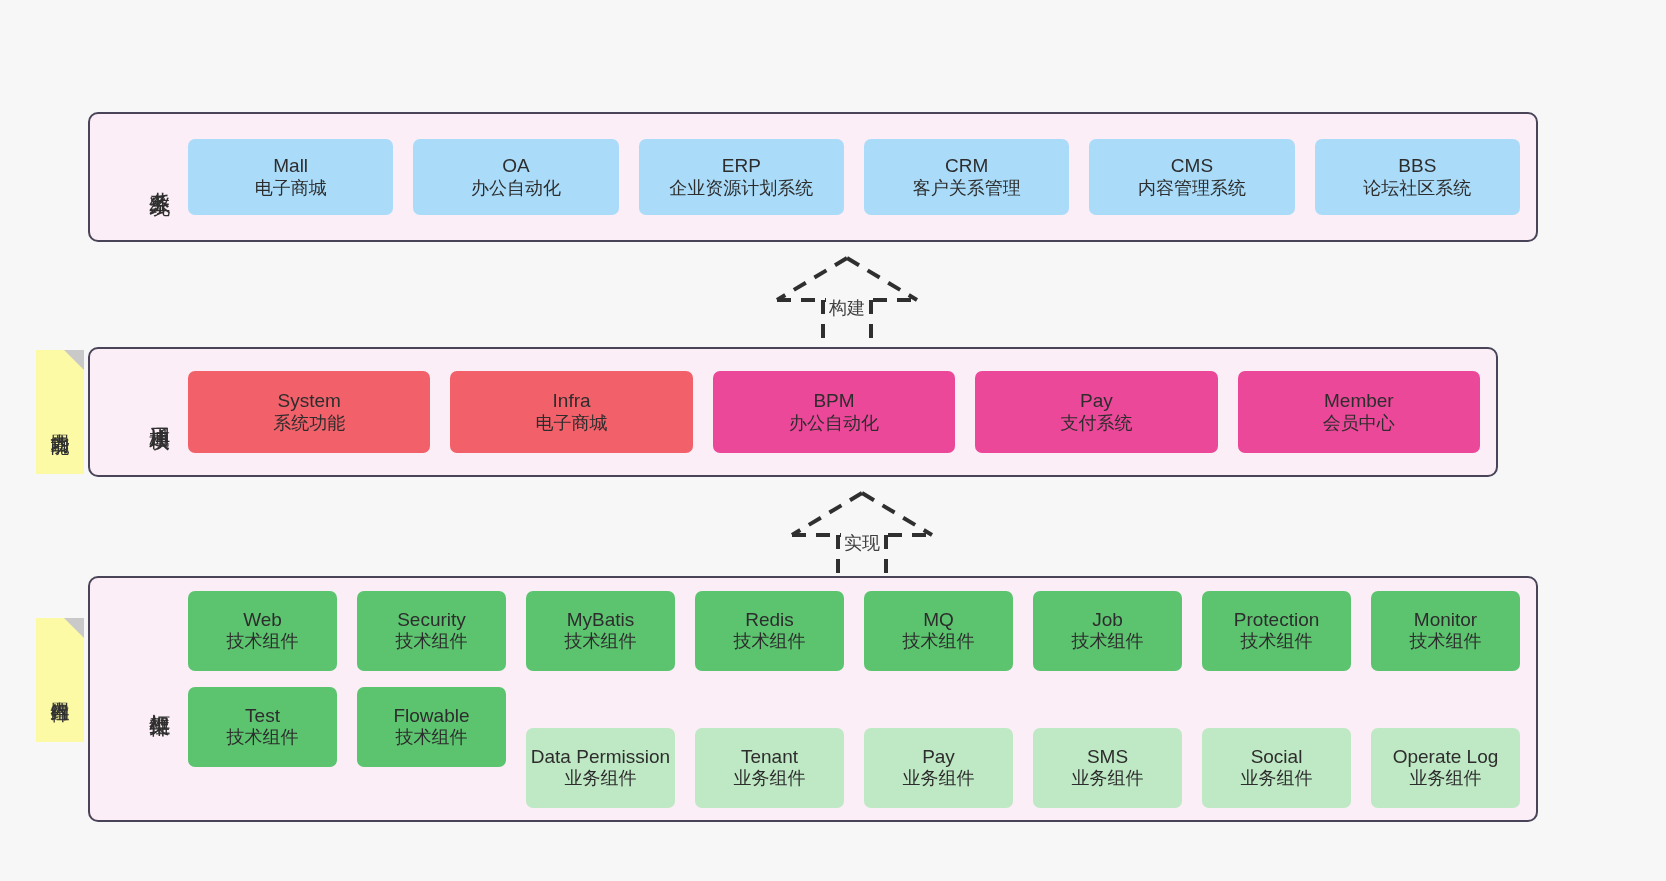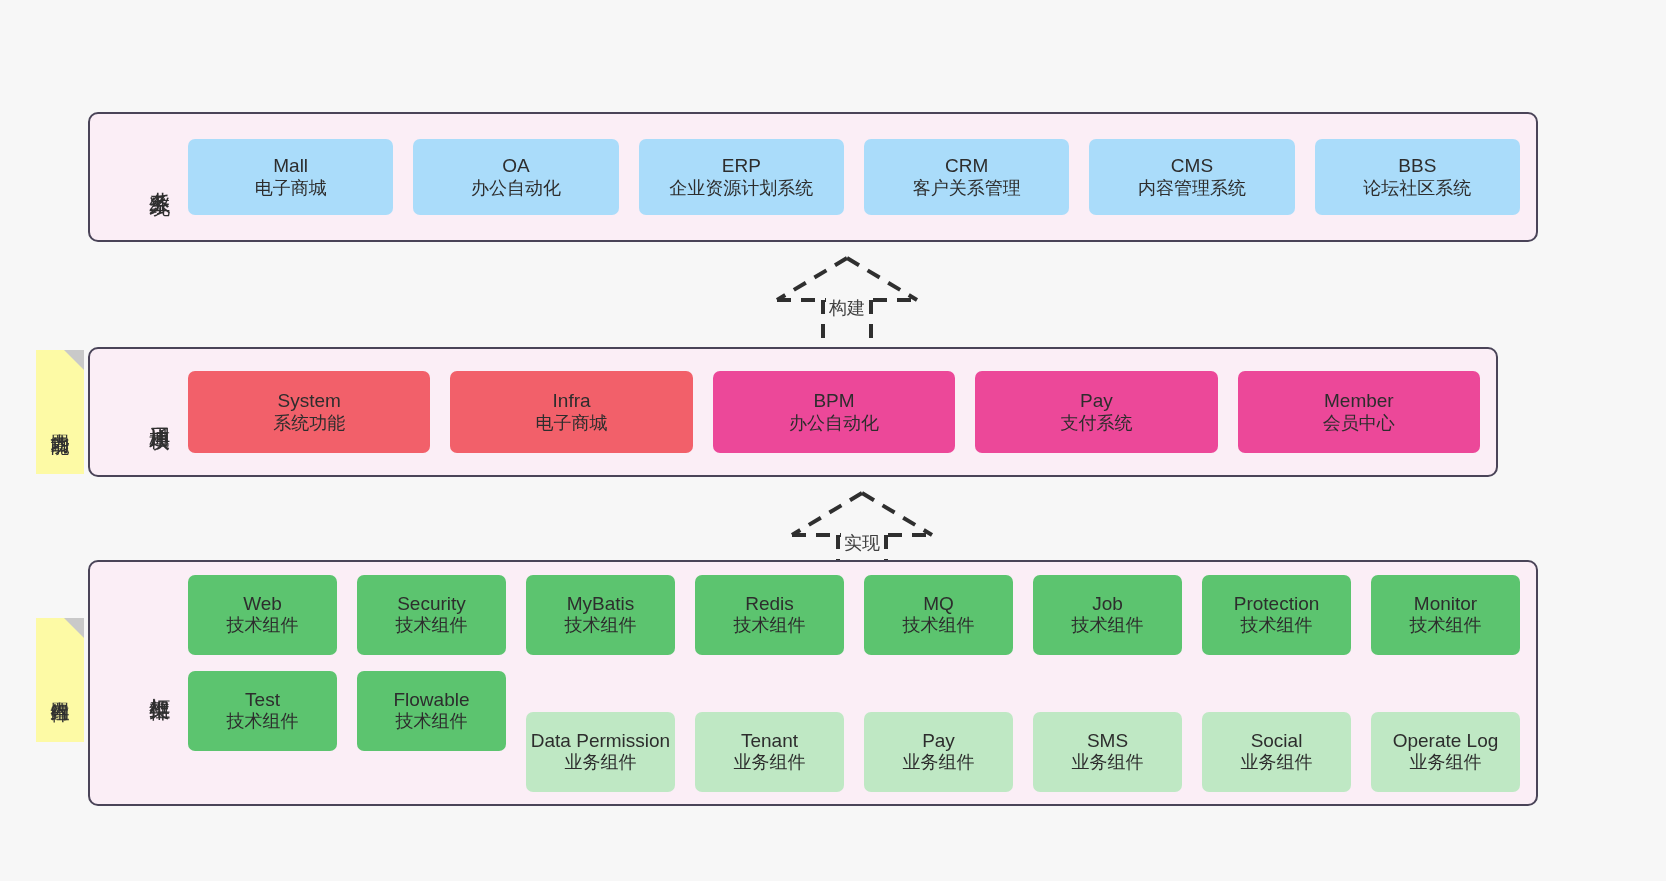--- a/index.html
+++ b/index.html
@@ -104,21 +104,21 @@
   #layer-common {
     left: 88px;
     top: 347px;
     width: 1410px;
     height: 130px;
   }
   #layer-common .cell { height: 82px; }
 
   #layer-framework {
     left: 88px;
-    top: 560px;
+    top: 576px;
     width: 1450px;
     height: 246px;
   }
   #layer-framework .cell { height: 80px; }
   #layer-framework .layer-body { gap: 16px; }
 
   
   .sticky {
     position: absolute;
     width: 48px;

